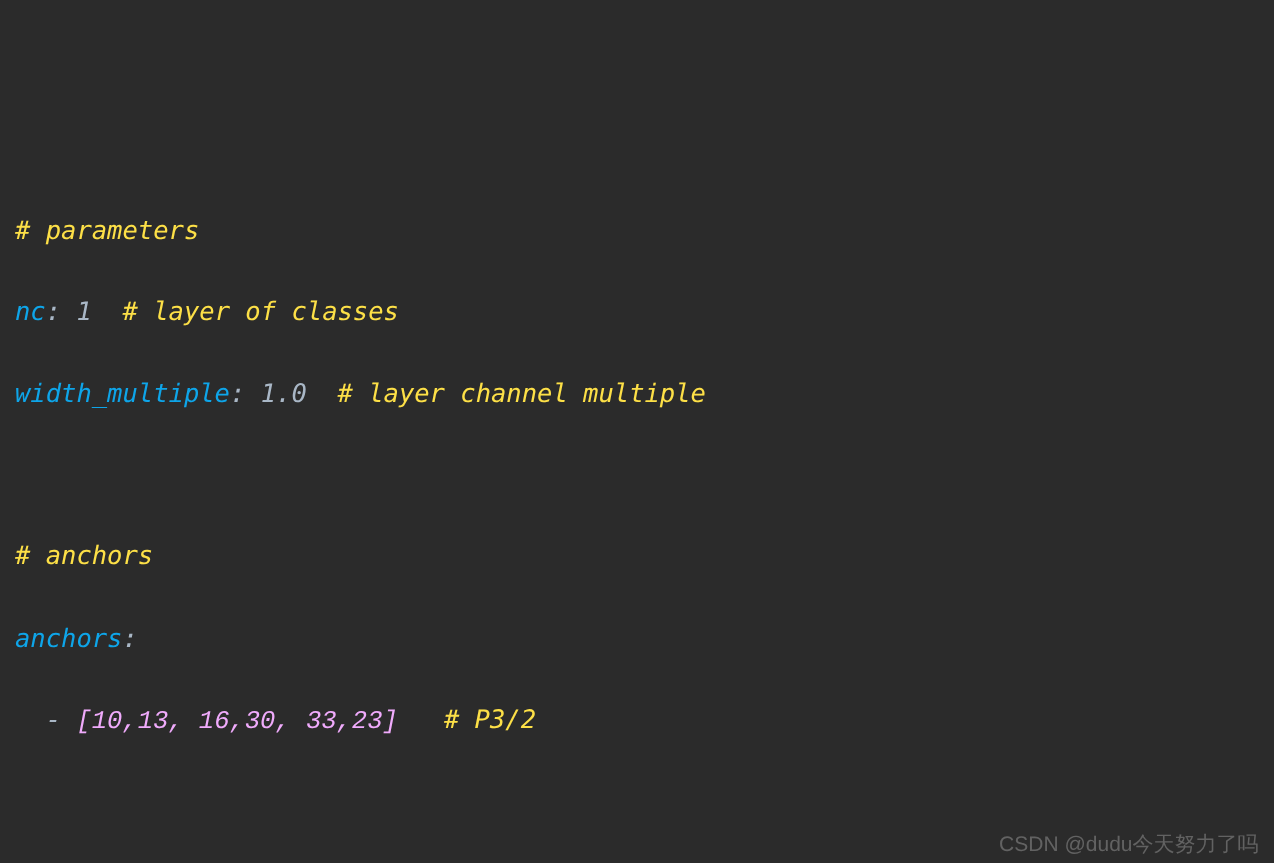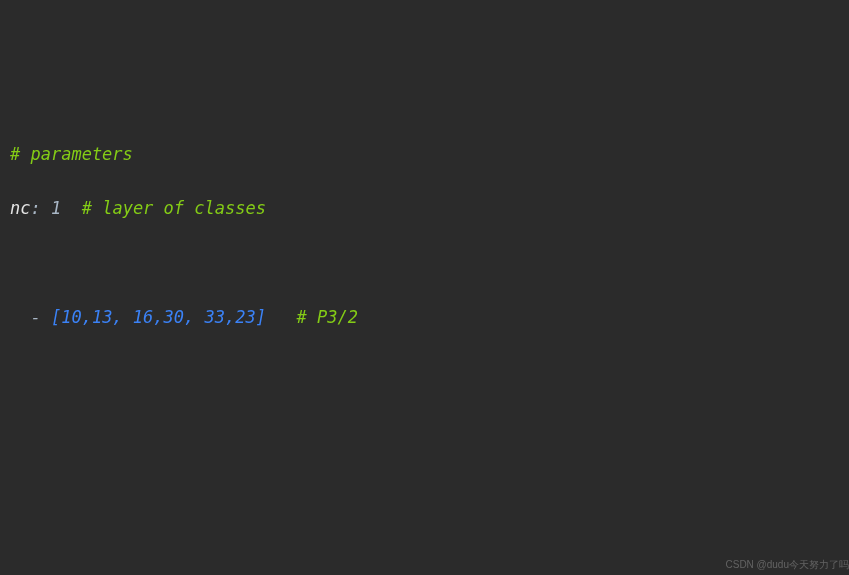--- a/index.html
+++ b/index.html
@@ -8,45 +8,48 @@
       font-family: 'Monaco', 'Menlo', 'Consolas', monospace;
       font-size: 17px;
       line-height: 1.6;
       padding: 5px 10px;
       color: #a9b7c6;
       white-space: pre;
       overflow: hidden;
       font-style: italic;
     }
     .code-line { display: block; white-space: pre; }
-    .c-comment { color: #84cc16; font-style: italic; text-align: center; }
-    .c-key { color: #e5e5e5; font-style: italic; }
+    .c-comment { color: #fde047; font-style: italic; text-align: center; }
+    .c-key { color: #0ea5e9; font-style: italic; }
     .c-punct { color: #a9b7c6; font-style: italic; }
     .c-num { color: #a9b7c6; font-style: italic; }
-    .c-val { color: #3b82f6; font-style: italic; }
+    .c-val { color: #f0abfc; font-style: italic; font-family: Liberation Mono, monospace; }
     .c-blank { display: block; height: 1.6em; }
     .watermark {
       position: fixed;
-      right: 0;
+      right: 10px;
       bottom: 2px;
       color: rgba(200,200,200,0.35);
-      font-size: 10px;
+      font-size: 14px;
       font-style: normal;
       font-family: sans-serif;
     }
   </style>
 </head>
 <body>
 
 
 
 <div>
 <span class="code-line"><span class="c-comment"># parameters</span></span>
 <span class="code-line"><span class="c-key">nc</span><span class="c-punct">: </span><span class="c-num">1</span><span>  </span><span class="c-comment"># layer of classes</span></span>
+<span class="code-line"><span class="c-key">width_multiple</span><span class="c-punct">: </span><span class="c-num">1.0</span><span>  </span><span class="c-comment"># layer channel multiple</span></span>
 <span class="c-blank"></span>
+<span class="code-line"><span class="c-comment"># anchors</span></span>
+<span class="code-line"><span class="c-key">anchors</span><span class="c-punct">:</span></span>
 <span class="code-line"><span class="c-punct">  - </span><span class="c-val">[10,13, 16,30, 33,23]</span><span>   </span><span class="c-comment"># P3/2</span></span>
 
 
 
 
 
 
 
 
 

